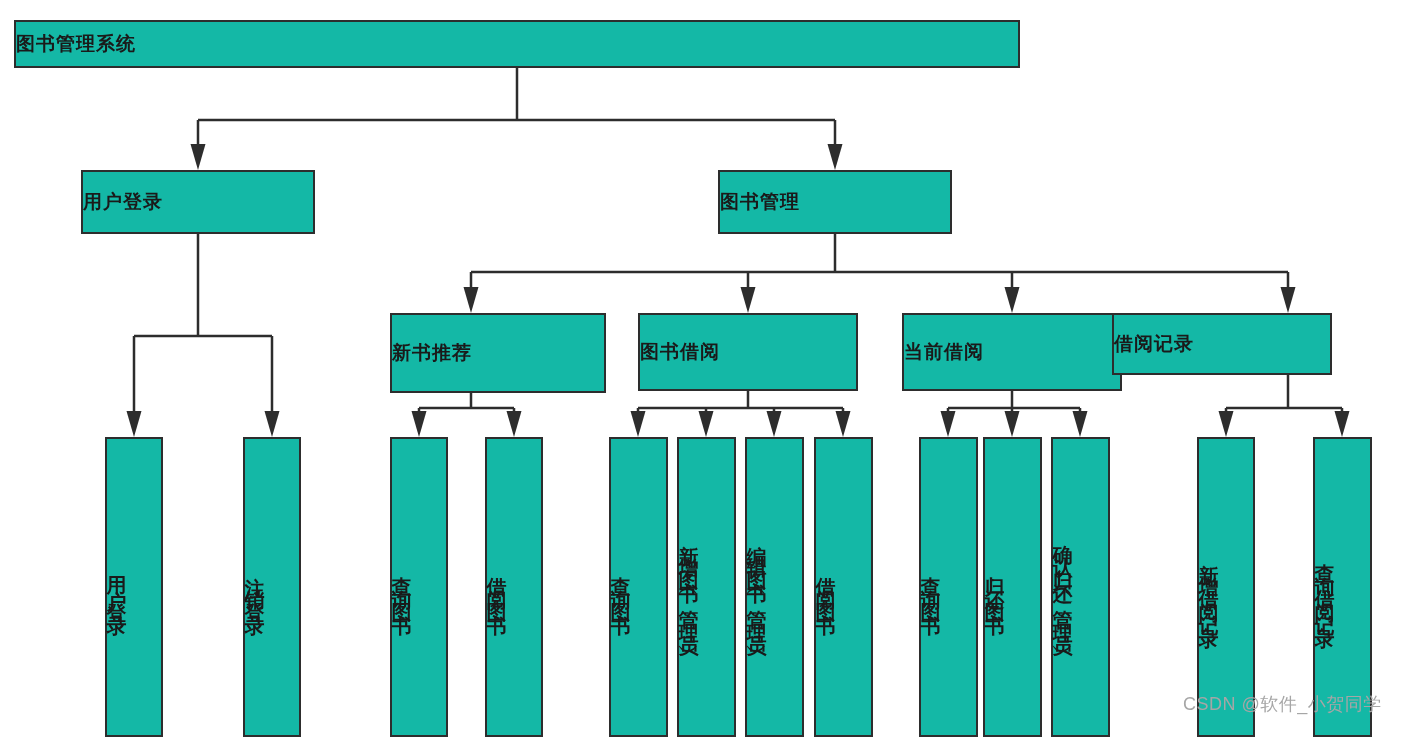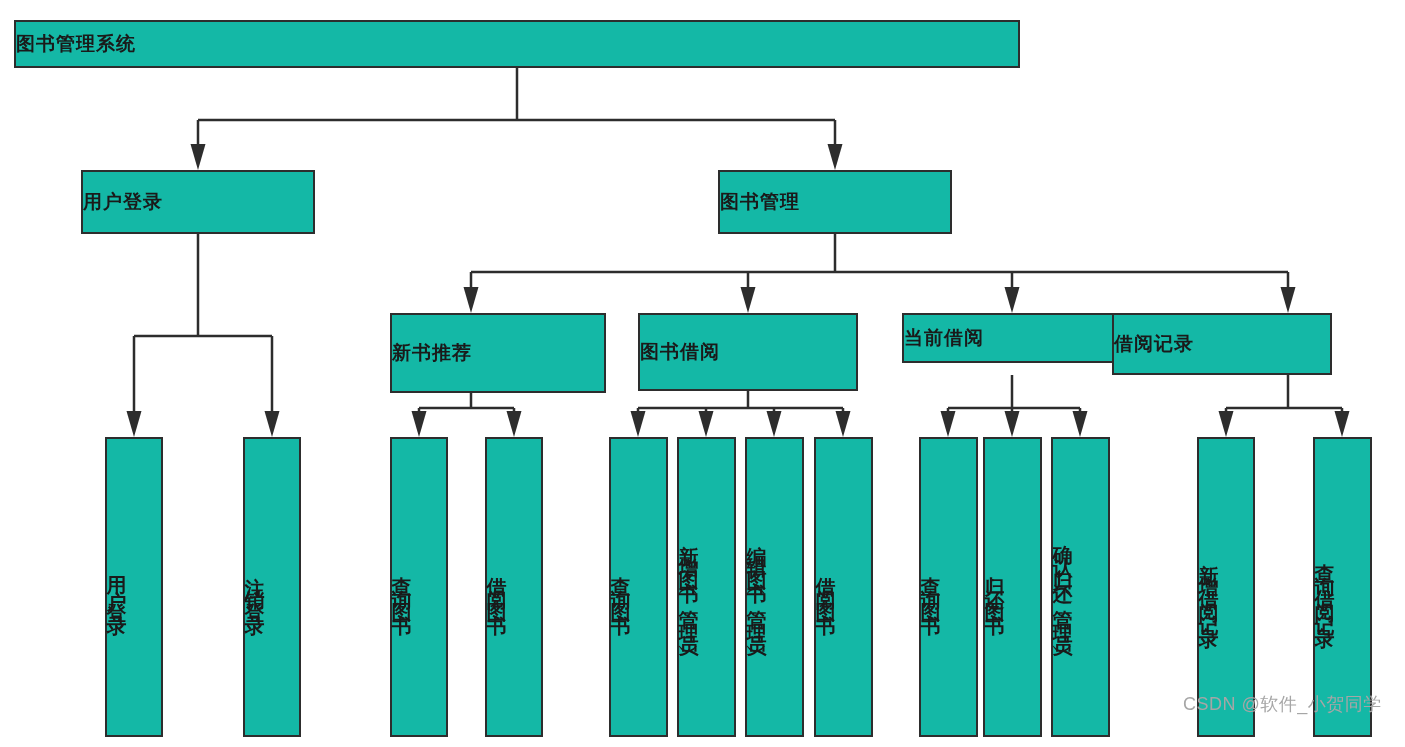--- a/index.html
+++ b/index.html
@@ -40,21 +40,21 @@
     letter-spacing: 13px;
     line-height: 1;
     white-space: nowrap;
   }
   
   .n-root  { left: 14px;  top: 20px;  width: 1006px; height: 48px; }
   .n-l2a   { left: 81px;  top: 170px; width: 234px;  height: 64px; }
   .n-l2b   { left: 718px; top: 170px; width: 234px;  height: 64px; }
   .n-l3a   { left: 363px; top: 313px; width: 216px;  height: 80px; margin-left: 27px; }
   .n-l3b   { left: 638px; top: 313px; width: 220px;  height: 78px; }
-  .n-l3c   { left: 902px; top: 313px; width: 220px;  height: 50px; }
+  .n-l3c   { left: 902px; top: 313px; width: 220px;  height: 78px; }
   .n-l3d   { left: 1112px;top: 313px; width: 220px;  height: 62px; }
   .leaf    { top: 437px; width: 58px; height: 300px; }
   .n-u1 { left: 105px; }  .n-u2 { left: 243px; }
   .n-a1 { left: 390px; }  .n-a2 { left: 485px; }
   .n-b1 { left: 609px; width:59px; } .n-b2 { left: 677px; width:59px; }
   .n-b3 { left: 745px; width:59px; } .n-b4 { left: 814px; width:59px; }
   .n-c1 { left: 919px; width:59px; } .n-c2 { left: 983px; width:59px; }
   .n-c3 { left: 1051px; width:59px; }
   .n-d1 { left: 1197px; } .n-d2 { left: 1313px; width:59px; }
   #watermark {

